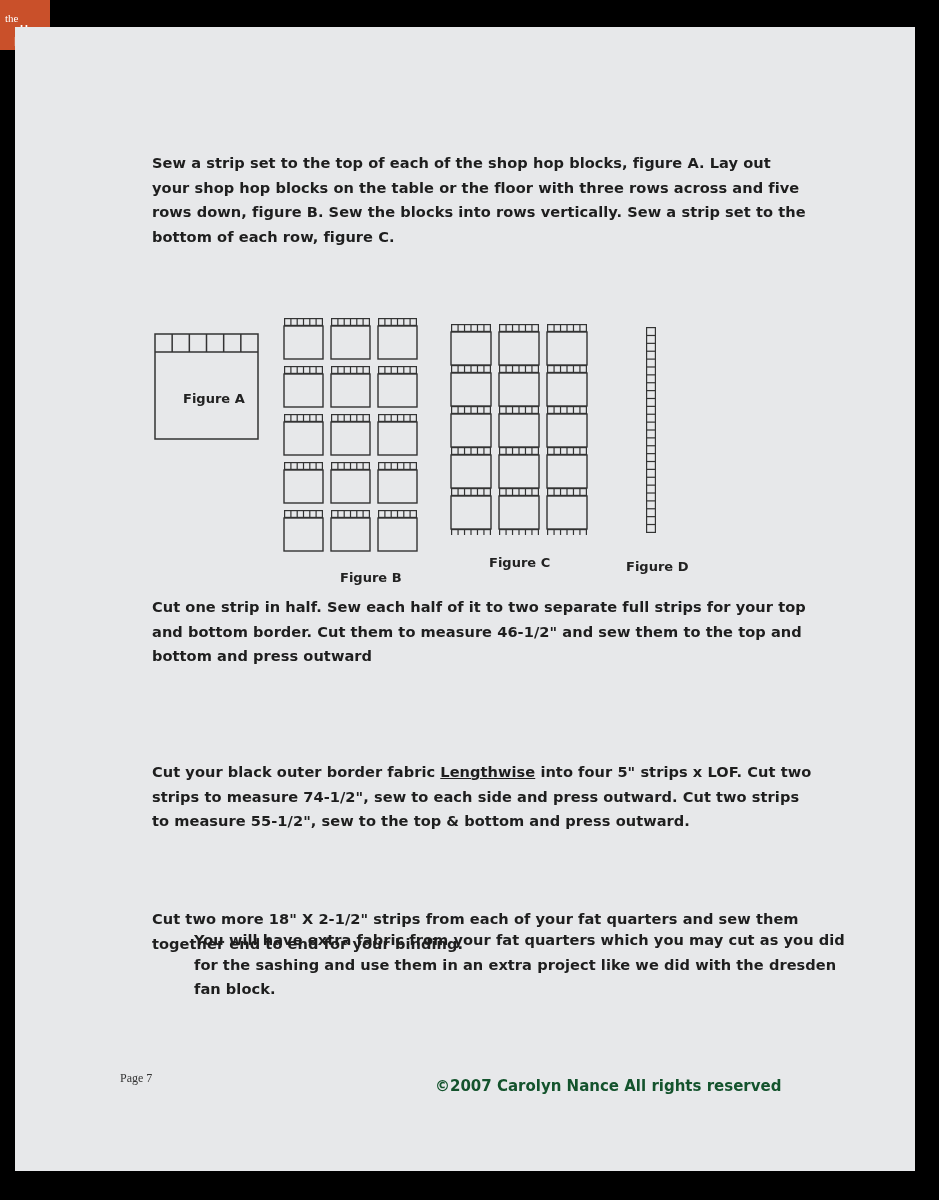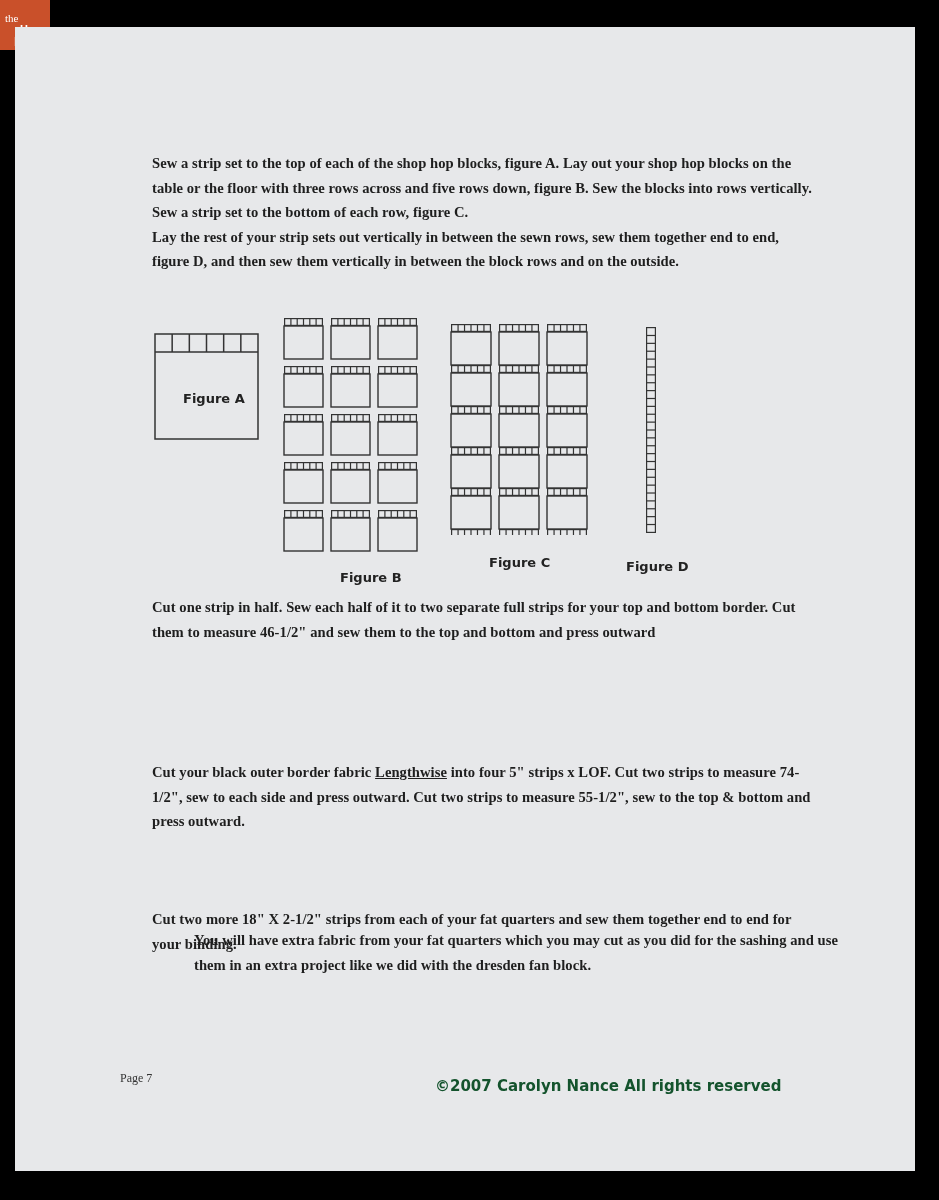--- a/index.html
+++ b/index.html
@@ -9,41 +9,40 @@
   .logo .henry { position:absolute; left:20px; top:24px; font-size:11px; font-weight:bold; }
   .logo .ford { position:absolute; left:14px; top:35px; font-size:13px; font-weight:bold; }
   .page { position:absolute; left:15px; top:27px; width:900px; height:1144px; background:#e7e8ea; }
   .text { position:absolute; left:137px; width:660px; font-size:14.6px; font-weight:bold; color:#1e1e1e; line-height:24.5px; letter-spacing:0.05px; }
   .t1 { top:124px; }
   .t2 { top:568px; }
   .t3 { top:733px; }
   .t4 { top:831px; }
   .t5 { top:880px; }
   .t6 { top:901px;margin-left:42px; }
-  .text p { margin:0;font-family:Liberation Serif, serif; }
+  .text p { margin:0; }
   .u { text-decoration:underline; text-decoration-thickness:1px; }
   .figlabel { position:absolute; font-size:13px; font-weight:bold; color:#222; }
   .pagenum { position:absolute; left:105px; top:1044px; font-family:"Liberation Serif", serif; font-size:12px; color:#333; }
   .copyright { position:absolute; left:420px; top:1050px; font-size:15px; font-weight:bold; color:#14532d; }
   svg { position:absolute; }
 </style>
 </head>
 <body>
 
 <div class="logo">
   <span class="the">the</span>
   <span class="henry">Henry</span>
   <span class="ford">Ford</span>
 </div>
 
 <div class="page">
 
   <div class="text t1">
     <p>Sew a strip set to the top of each of the shop hop blocks, figure A. Lay out your shop hop blocks on the table or the floor with three rows across and five rows down, figure B. Sew the blocks into rows vertically.  Sew a strip set to the bottom of each row, figure C.</p>
-    <p>Lay the rest of your strip sets out vertically in between the sewn rows, sew them together end to end, figure D, and then sew them vertically in between the block rows and on the outside.</p>
   </div>
 
   <svg id="fig-a" style="left:139px;top:306px;" width="106" height="110">
       <rect x="1" y="1" width="103" height="105" fill="none" stroke="#333" stroke-width="1.5"></rect>
       <line x1="1" y1="19" x2="104" y2="19" stroke="#333" stroke-width="1.5"></line>
       <line x1="18.166666666666668" y1="1" x2="18.166666666666668" y2="19" stroke="#333" stroke-width="1.5"></line>
       <line x1="35.333333333333336" y1="1" x2="35.333333333333336" y2="19" stroke="#333" stroke-width="1.5"></line>
       <line x1="52.5" y1="1" x2="52.5" y2="19" stroke="#333" stroke-width="1.5"></line>
       <line x1="69.66666666666667" y1="1" x2="69.66666666666667" y2="19" stroke="#333" stroke-width="1.5"></line>
       <line x1="86.83333333333334" y1="1" x2="86.83333333333334" y2="19" stroke="#333" stroke-width="1.5"></line>

